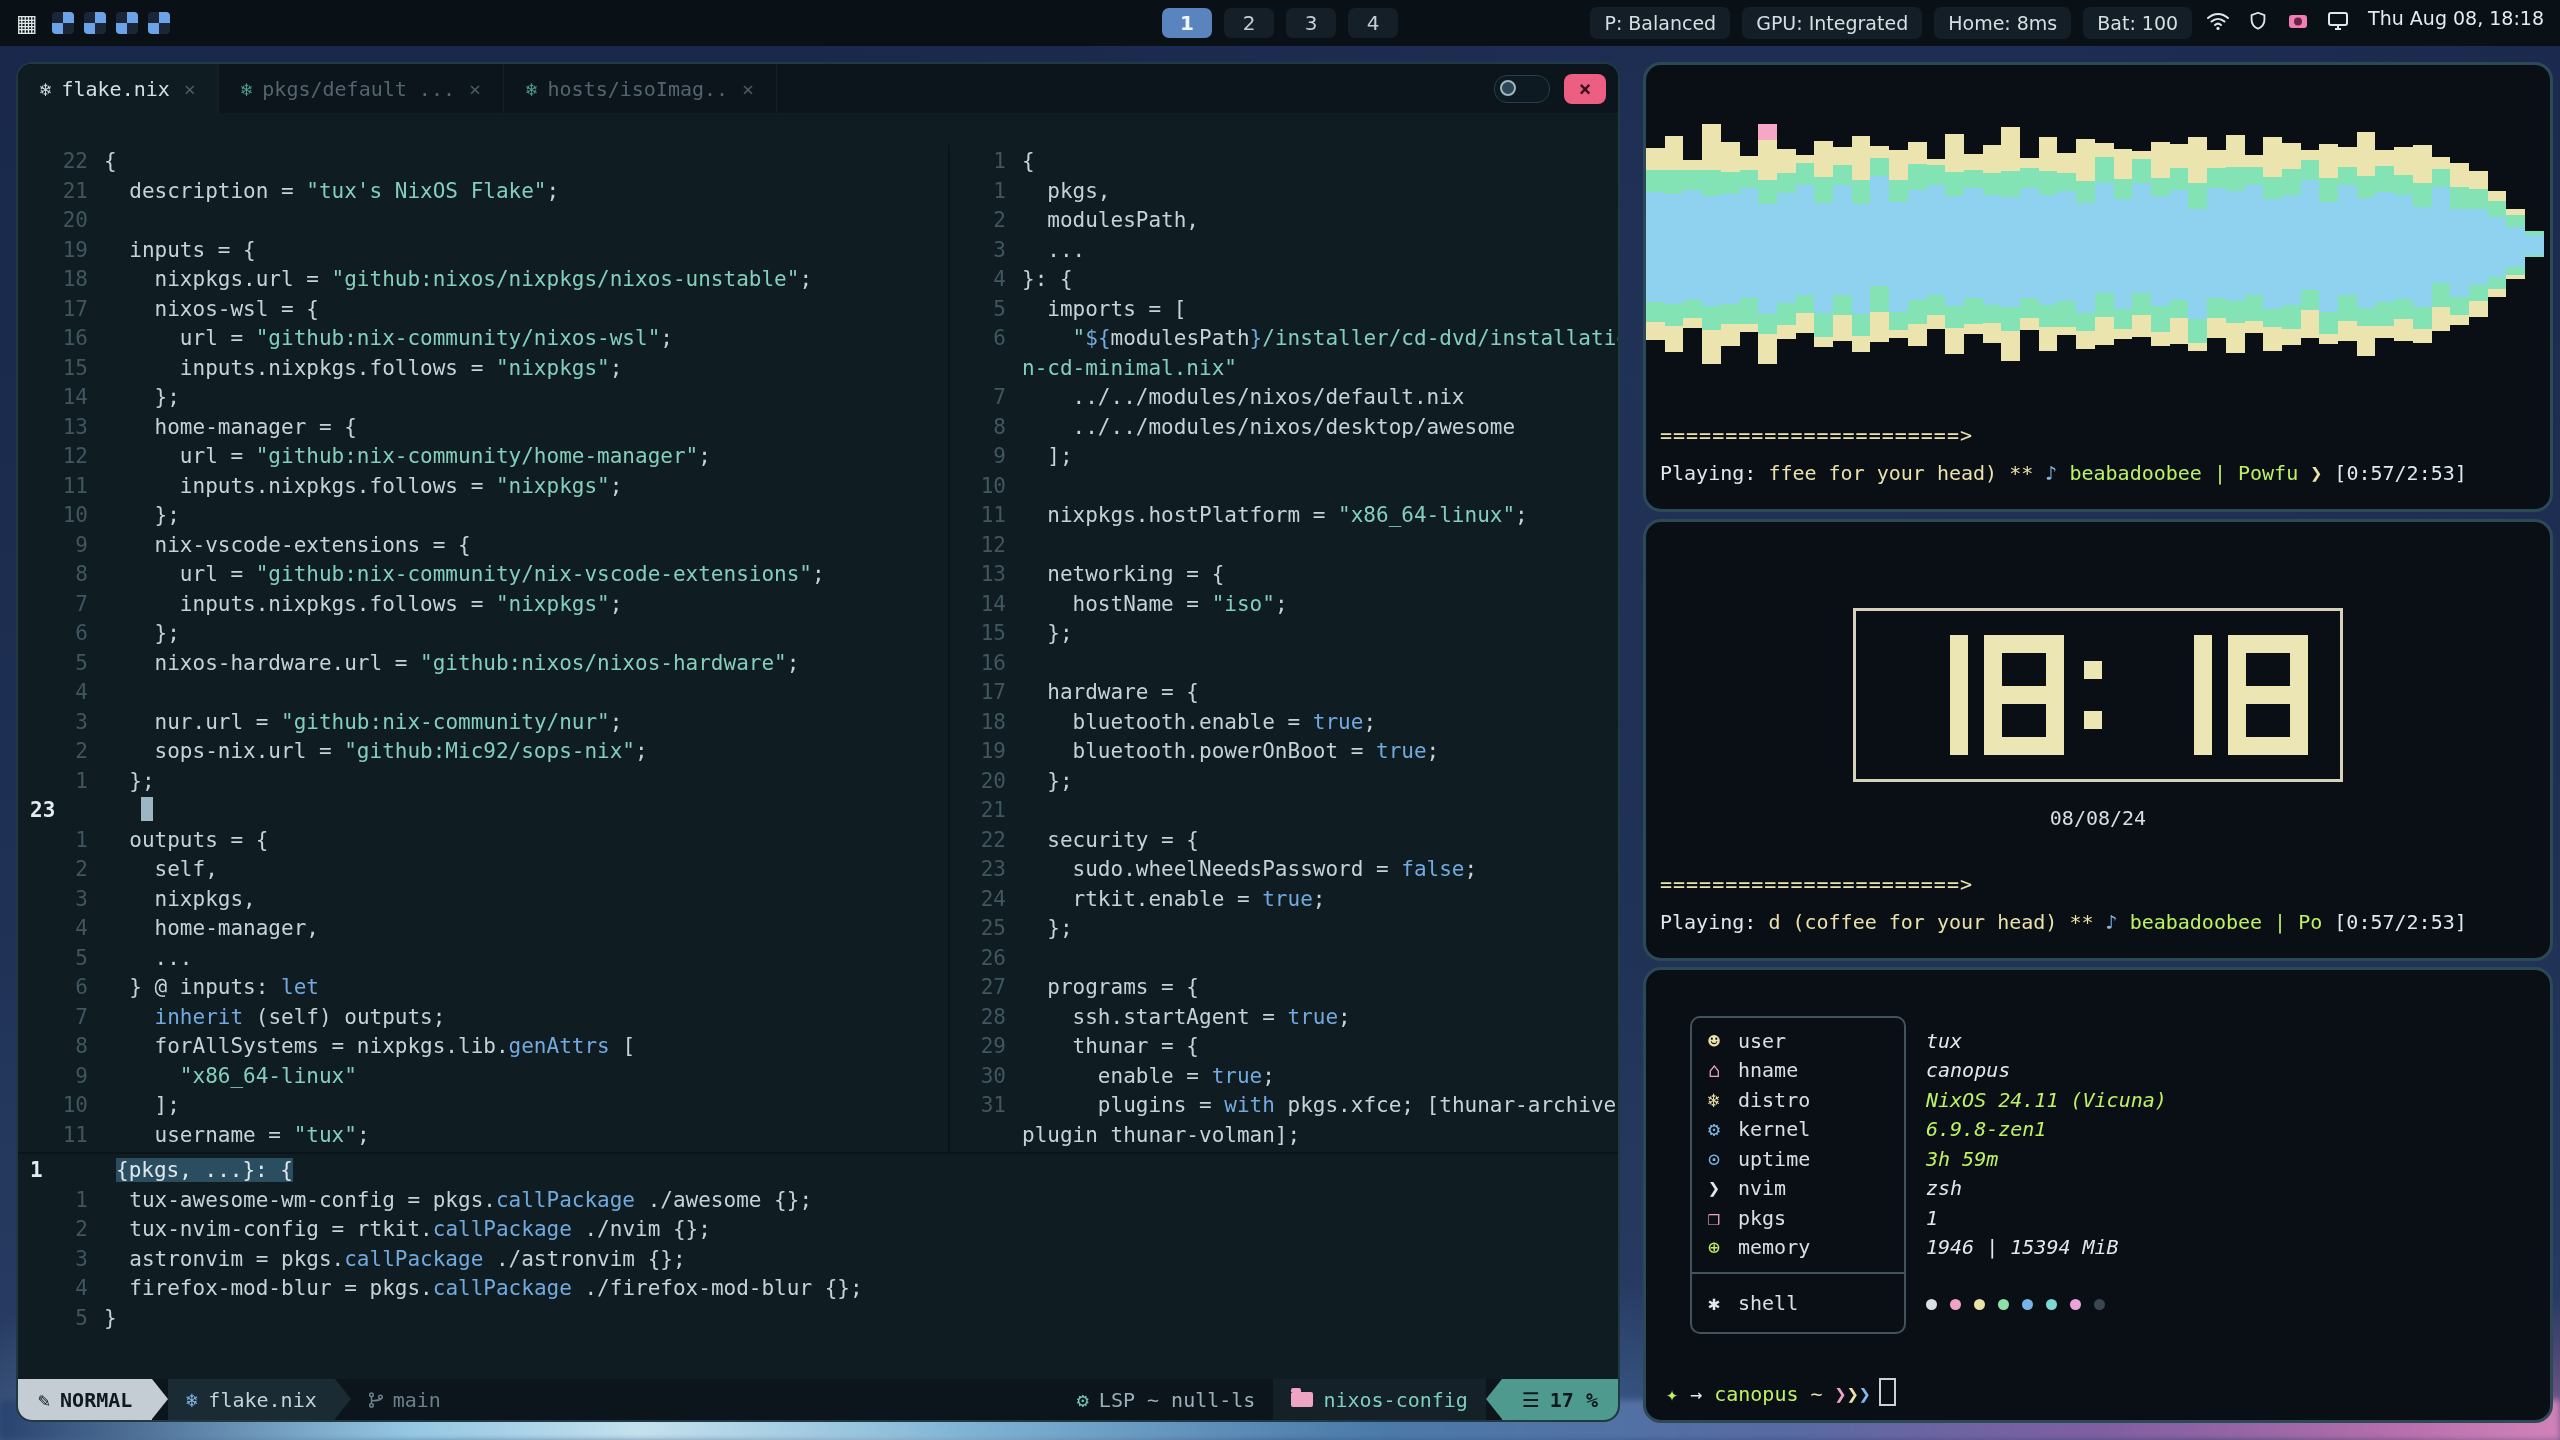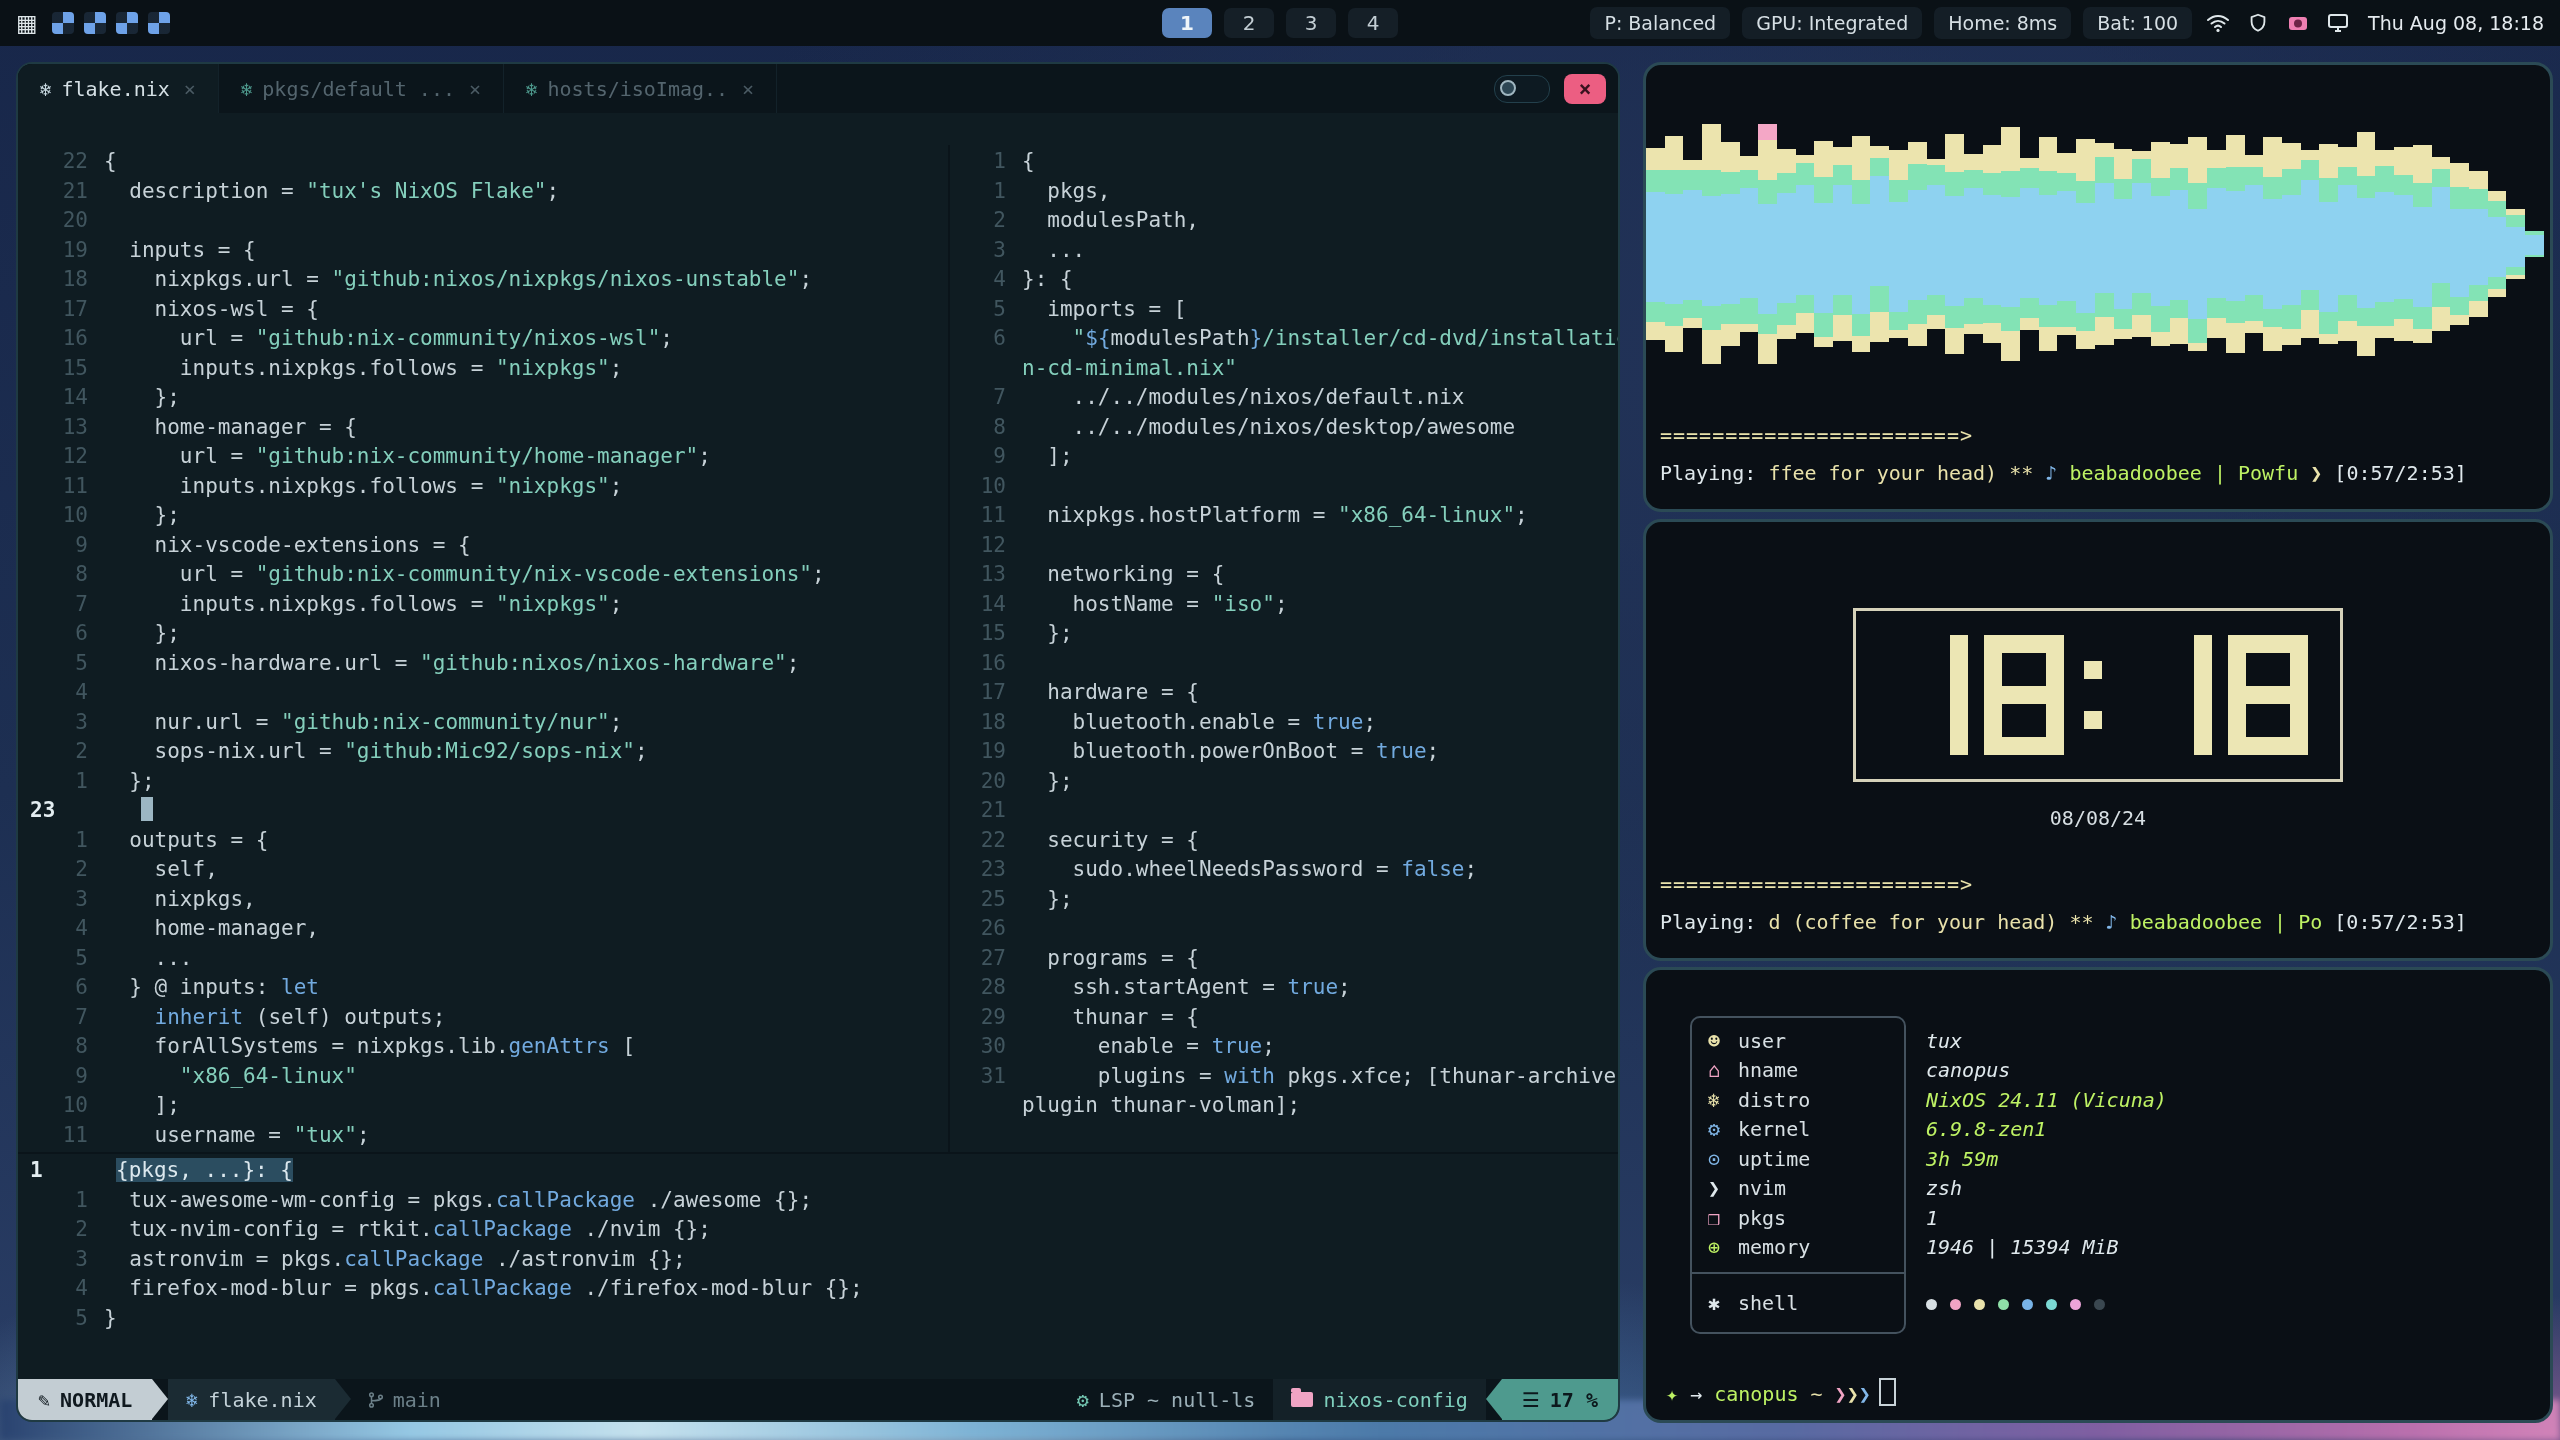--- a/index.html
+++ b/index.html
@@ -23,21 +23,21 @@
   .topbar{position:absolute;top:0;left:0;right:0;height:46px;background:#0a1116;
     display:flex;align-items:center;padding:0 16px;z-index:50;}
   .bar-left{display:flex;align-items:center;gap:14px;}
   .launcher{font-size:23px;color:#dfe7ea;line-height:1;}
   .tagpix{width:22px;height:22px;border-radius:4px;
     background:conic-gradient(#6ea2e8 0 25%, rgba(110,162,232,.15) 0 50%, #6ea2e8 0 75%, rgba(110,162,232,.15) 0);}
   .bar-center{position:absolute;left:50%;top:8px;transform:translateX(-50%);display:flex;gap:12px;}
   .wsbtn{min-width:38px;height:30px;border-radius:7px;display:flex;align-items:center;justify-content:center;
     font-size:20px;color:#c3ced4;background:#151f27;padding:0 6px;}
   .wsbtn.active{background:#5a84bd;color:#eff5f9;font-weight:700;}
-  .bar-right{margin-left:auto;display:flex;align-items:center;gap:12px;}
+  .bar-right{margin-left:auto;display:flex;align-items:flex-start;gap:12px;}
   .chip{background:#141e26;border-radius:7px;padding:5px 14px;font-size:19px;color:#d6dfe4;white-space:nowrap;}
   .baricon{width:28px;height:28px;display:flex;align-items:center;justify-content:center;}
   .bardate{font-size:19px;color:#e5ebef;margin-left:4px;white-space:nowrap;}
   
   .editor{position:absolute;left:16px;top:62px;width:1600px;height:1356px;background:#0f1c22;
     border:2px solid #1f3a43;border-radius:16px;overflow:hidden;display:flex;flex-direction:column;z-index:10;}
   .tabbar{height:49px;background:#0b151b;display:flex;align-items:stretch;flex-shrink:0;font-size:20px;}
   .tabs{display:flex;}
   .tab{display:flex;align-items:center;gap:10px;padding:0 22px;border-right:1px solid #13222a;color:#54656e;}
   .tab.active{background:#0f1c22;color:#d5e0e5;}
@@ -427,20 +427,24 @@
           </div>
           <div class="line">
             <span class="gut">22</span>
             <span class="code"><span class="c-fg">  security = {</span></span>
           </div>
           <div class="line">
             <span class="gut">23</span>
             <span class="code"><span class="c-fg">    sudo.wheelNeedsPassword = </span><span class="c-kw">false</span><span class="c-fg">;</span></span>
           </div>
           <div class="line">
+            <span class="gut">24</span>
+            <span class="code"><span class="c-fg">    rtkit.enable = </span><span class="c-kw">true</span><span class="c-fg">;</span></span>
+          </div>
+          <div class="line">
             <span class="gut">25</span>
             <span class="code"><span class="c-fg">  };</span></span>
           </div>
           <div class="line">
             <span class="gut">26</span>
             <span class="code"></span>
           </div>
           <div class="line">
             <span class="gut">27</span>
             <span class="code"><span class="c-fg">  programs = {</span></span>

